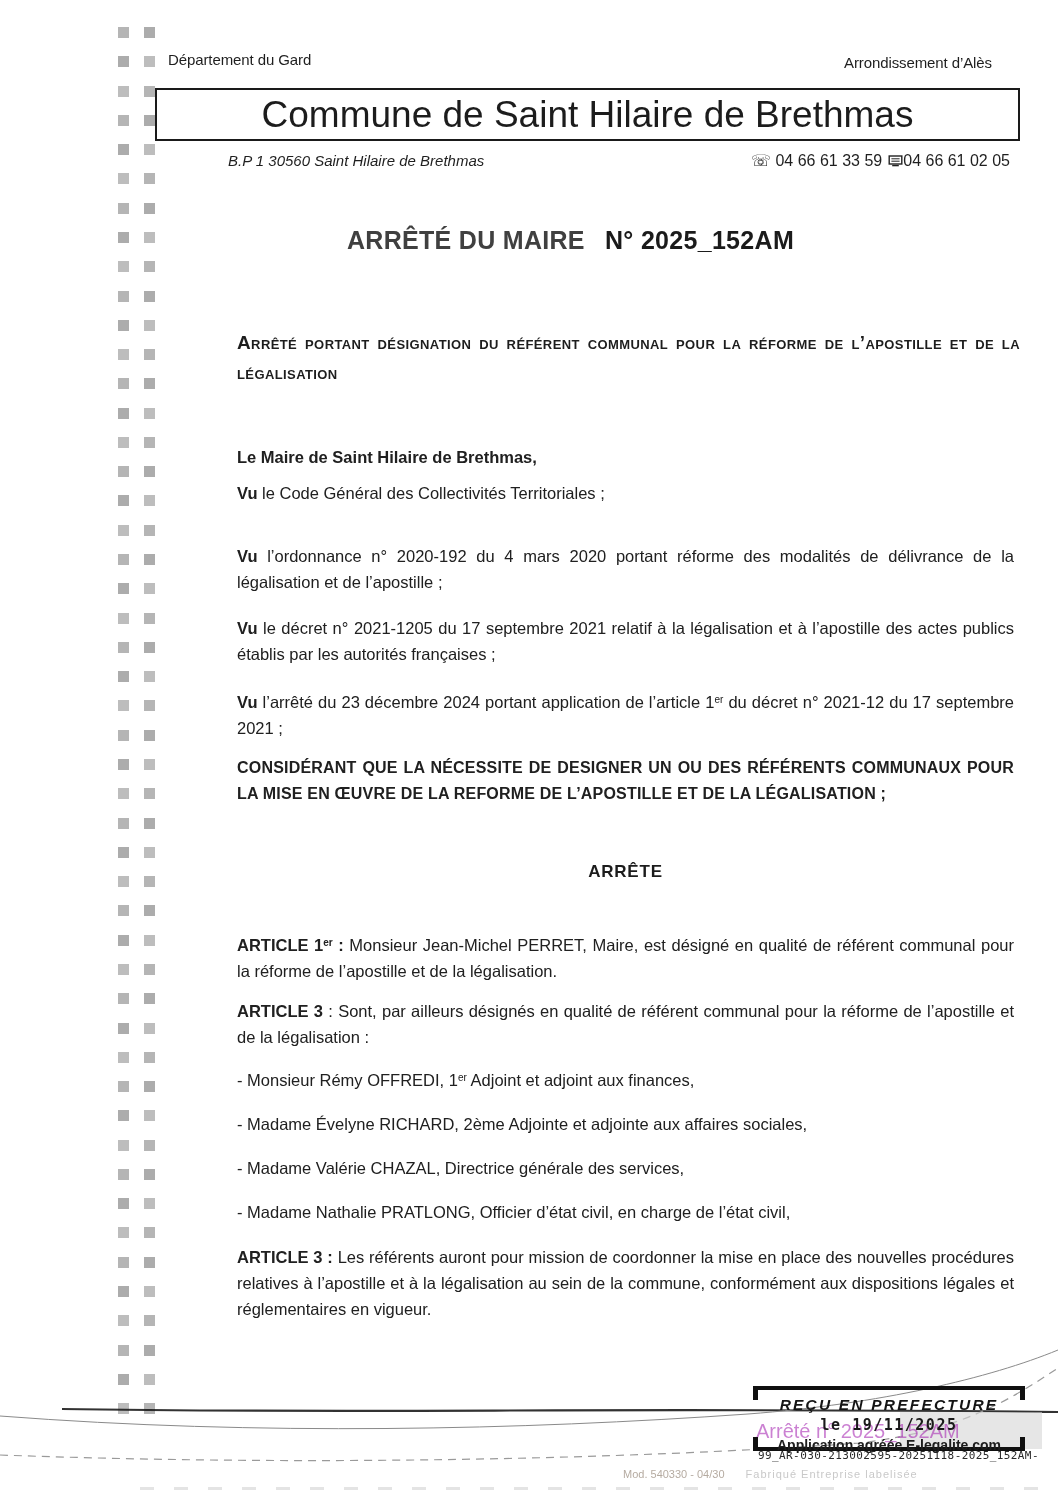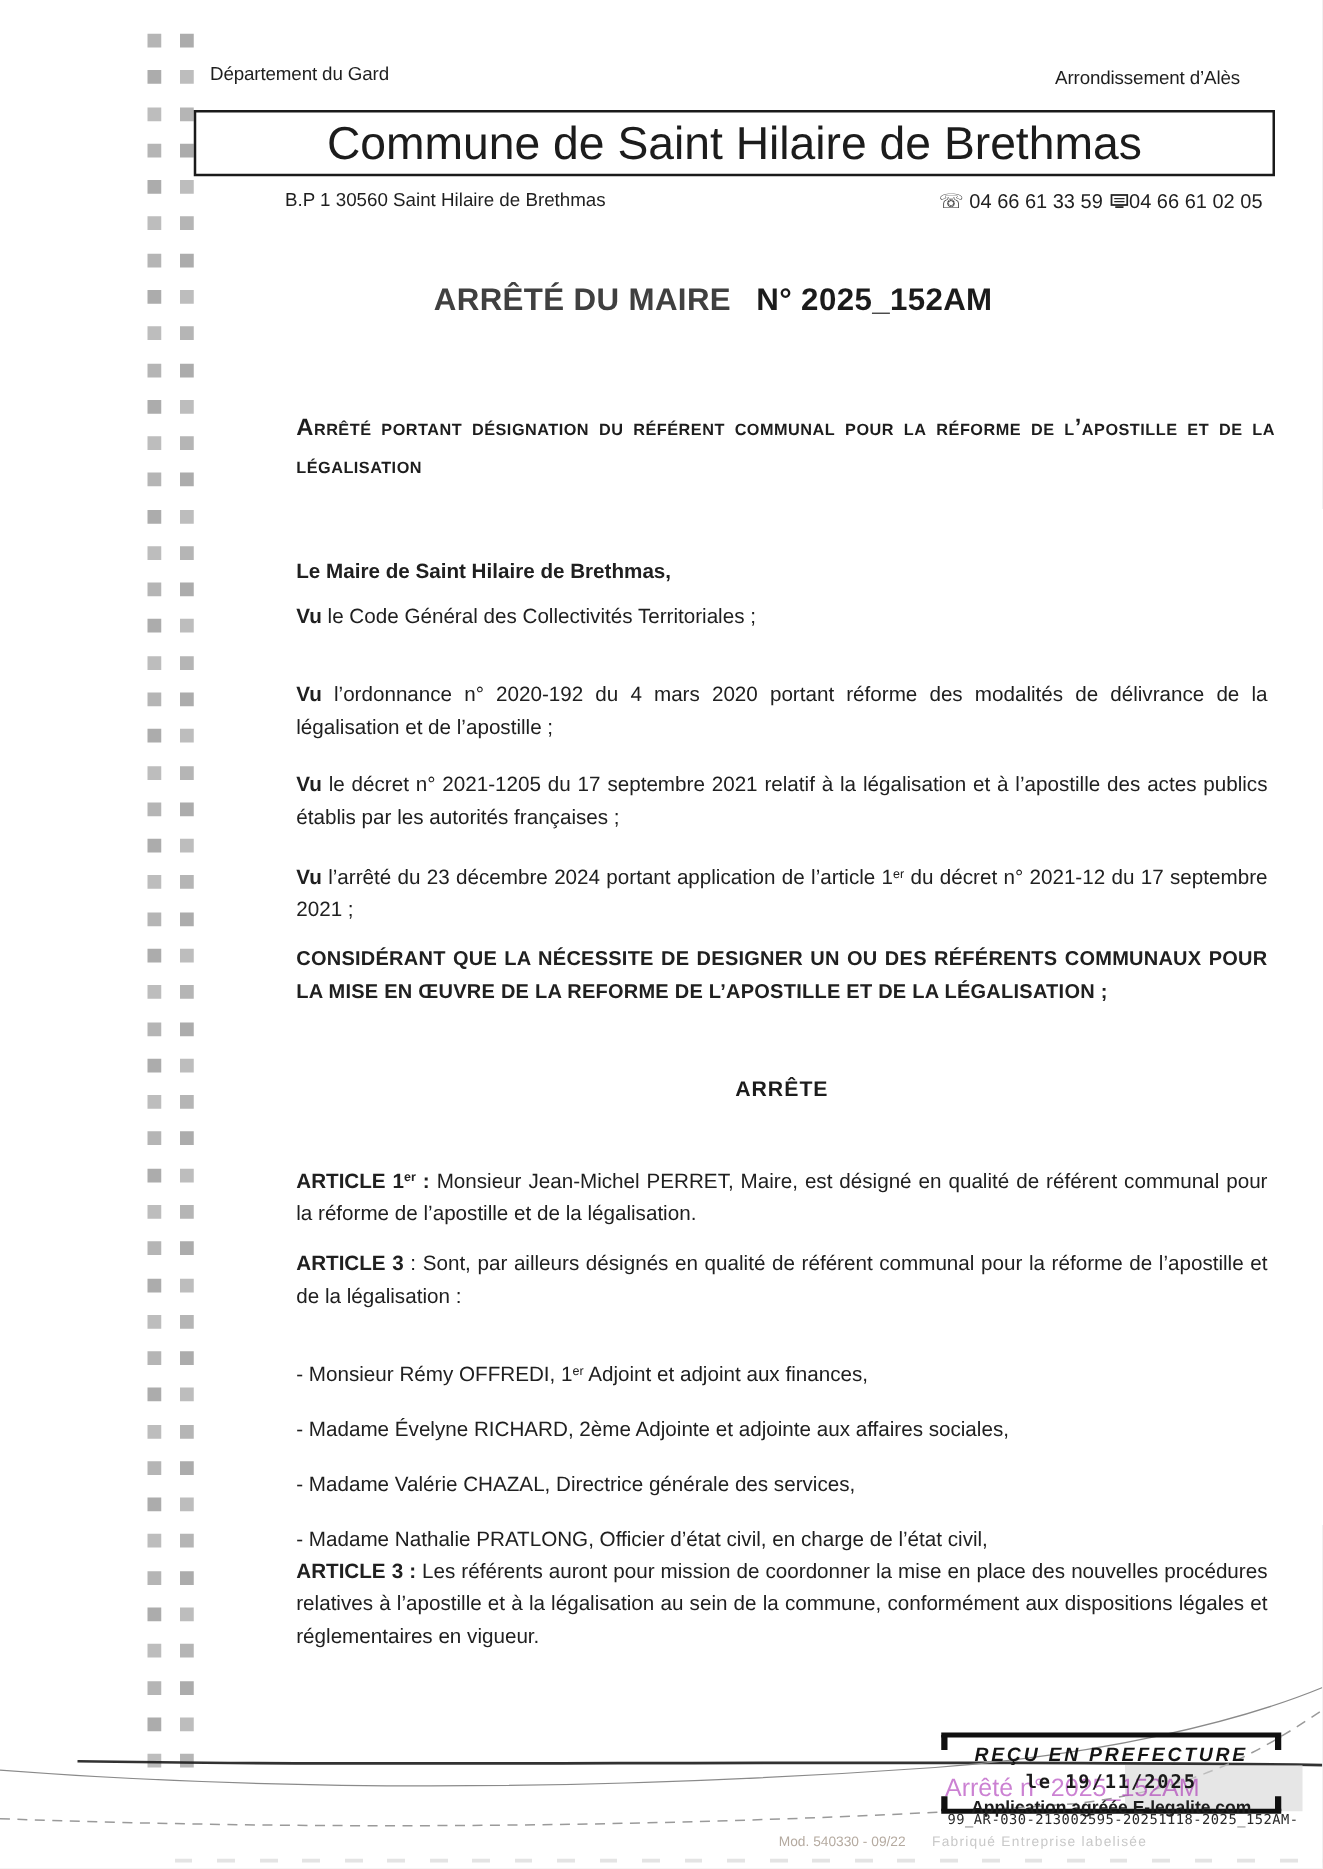--- a/index.html
+++ b/index.html
@@ -4,37 +4,37 @@
 <style>
   html,body{margin:0;padding:0;background:#e8e8e8;}
   #page{position:relative;width:1058px;height:1495px;background:#ffffff;overflow:hidden;
         font-family:"Liberation Sans","DejaVu Sans",sans-serif;color:#202020;}
   .abs{position:absolute;}
   
   .hdr{font-size:15px;color:#1e1e1e;letter-spacing:-0.1px;}
   .commune-box{left:155px;top:88px;width:861px;height:49px;border:2.5px solid #1a1a1a;
                display:flex;align-items:center;justify-content:center;}
   .commune-box span{font-size:37px;color:#1c1c1c;letter-spacing:0px;white-space:nowrap;}
-  .addr{left:228px;top:152px;font-size:15px;color:#1f1f1f;}
+  .addr{left:228px;top:152px;font-size:15px;color:#1f1f1f;font-style:italic;}
   .contact{top:151px;right:48px;font-size:16px;color:#1f1f1f;white-space:nowrap;}
   .picon{font-size:16px;}
   .ficon svg{vertical-align:-1px;margin-left:6px;}
   
   .doc-title{left:347px;top:226px;font-size:25px;font-weight:bold;color:#404040;letter-spacing:0.3px;}
   .doc-number{left:605px;top:226px;font-size:25px;font-weight:bold;color:#1b1b1b;letter-spacing:0.3px;}
   .subject{left:237px;top:328px;width:783px;font-size:19px;line-height:30px;font-weight:bold;
            font-variant:small-caps;color:#1d1d1d;letter-spacing:0.4px;word-spacing:1.5px;text-align:justify;}
   
   .para{left:237px;width:777px;font-size:16.5px;line-height:26px;color:#202020;text-align:justify;}
   .lead{font-weight:bold;}
   .sup{font-size:10px;vertical-align:5px;}
   .considerant{font-weight:bold;font-size:16px;letter-spacing:0.2px;}
   .arrete-h{left:237px;top:862px;width:777px;text-align:center;font-weight:bold;font-size:17px;
             letter-spacing:0.8px;color:#1c1c1c;}
-  .referents{left:237px;top:1065px;width:777px;margin-top:20px;}
+  .referents{left:237px;top:1065px;width:777px;}
   .referents .ref-item{font-size:16.5px;line-height:25px;margin-bottom:19px;color:#202020;}
   
   .wm{left:756px;top:1420px;width:300px;font-family:Liberation Sans, sans-serif;
       font-size:20px;color:#a21caf;opacity:0.55;white-space:nowrap;}
   .wm-box{left:900px;top:1412px;width:142px;height:37px;background:#d6d6d6;opacity:0.6;}
   .stamp{left:753px;top:1386px;width:272px;height:57px;border-top:4px solid #101010;
          border-bottom:4px solid #101010;text-align:center;}
   .stamp .tab{position:absolute;width:5px;height:12px;background:#101010;}
   .tab.tl{left:0;top:-2px;} .tab.tr{right:0;top:-2px;} .tab.bl{left:0;bottom:-2px;} .tab.br{right:0;bottom:-2px;}
   .stamp-l1{margin-top:6px;font-size:15.5px;font-weight:bold;letter-spacing:2.2px;color:#141414;font-style:italic;}
@@ -220,19 +220,19 @@
     <div class="tab bl"></div>
     <div class="tab br"></div>
     <div class="stamp-l1">REÇU EN PREFECTURE</div>
     <div class="stamp-l2">le 19/11/2025</div>
     <div class="stamp-l3">Application agréée E-legalite.com</div>
   </div>
 
   <div class="abs stamp-code">99_AR-030-213002595-20251118-2025_152AM-</div>
 
   <div class="abs mod-line">
-    <span class="mod">Mod. 540330 - 09/22</span>
+    <span class="mod">Mod. 540330 - 04/30</span>
     <span class="faint">Fabriqué   Entreprise labelisée</span>
   </div>
 
   <div class="abs smudge"></div>
 
 </div>
 
 </body></html>

